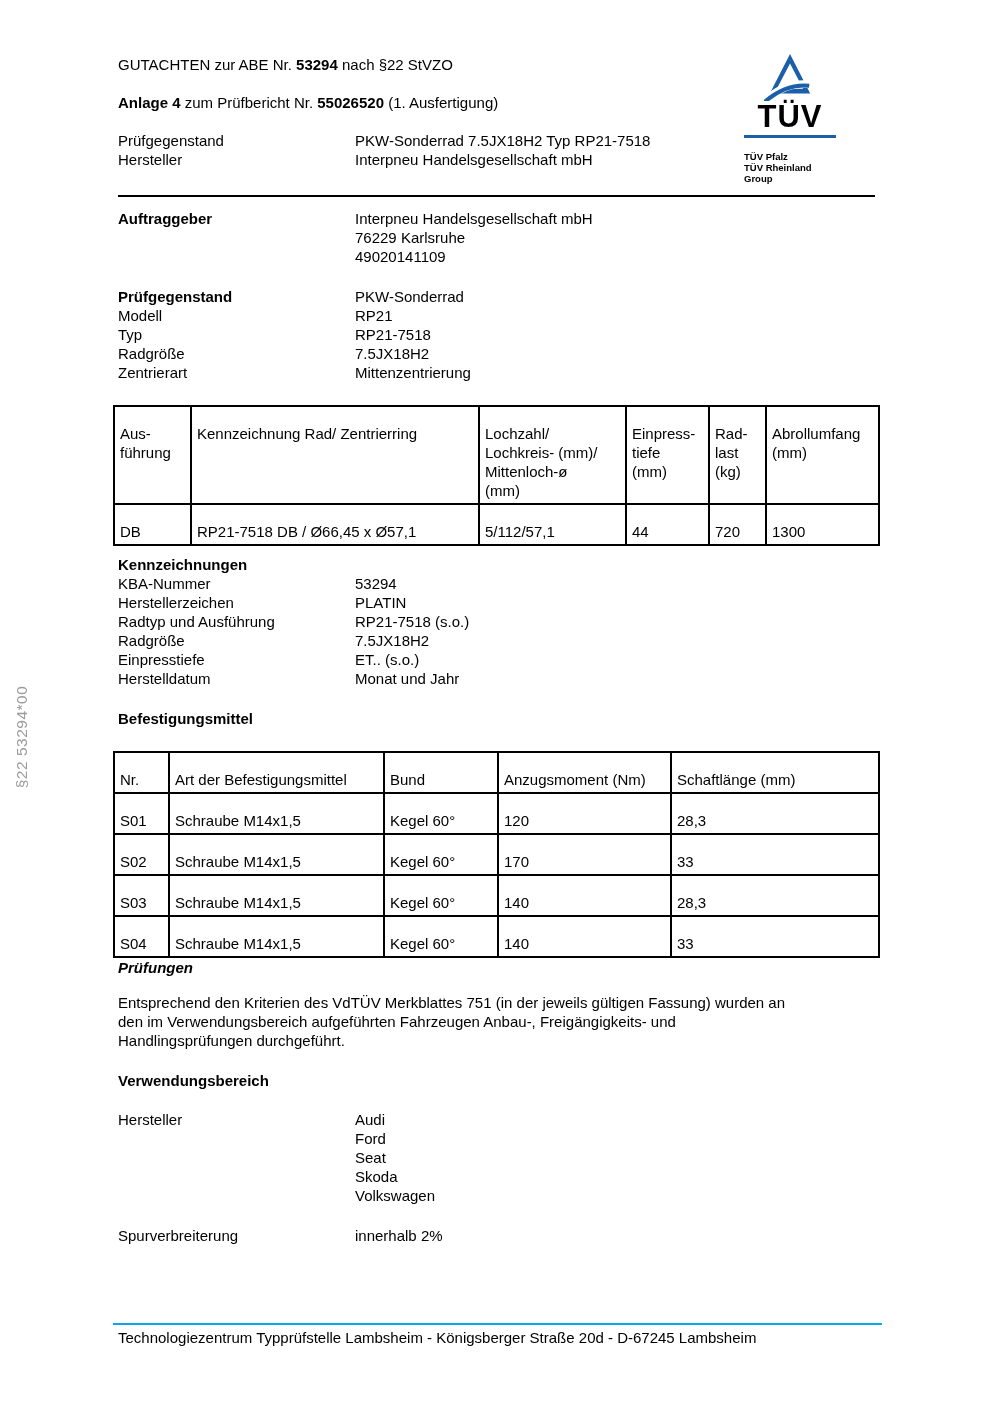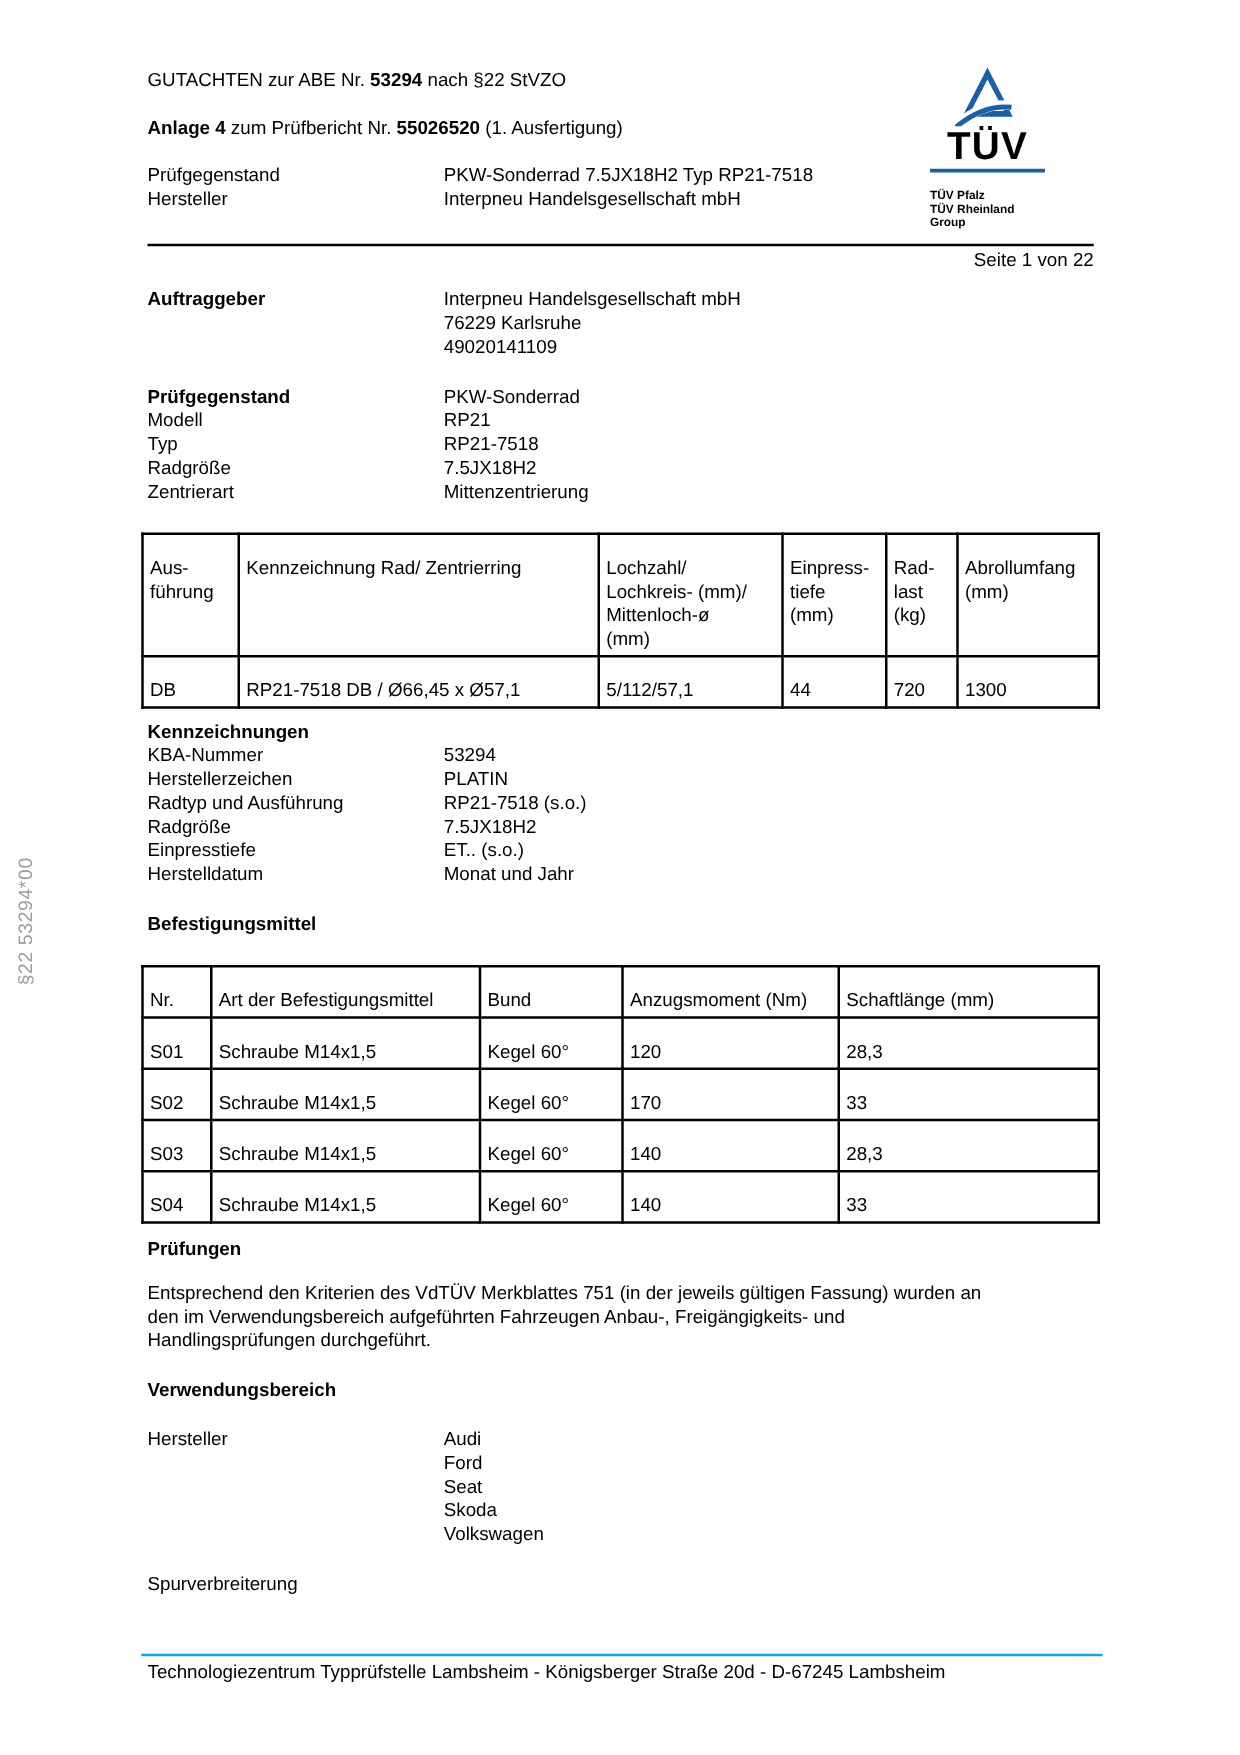--- a/index.html
+++ b/index.html
@@ -29,21 +29,21 @@
   table{border-collapse:collapse;table-layout:fixed;margin-left:-5px;width:765px;}
   td,th{border:2px solid #000;padding:17px 5px 3px 5px;vertical-align:top;
         font-weight:normal;text-align:left;font-size:15px;line-height:19px;}
   .pre{white-space:pre-line;}
   .wheel-table{margin-top:23px;}
   .fastener-table{margin-top:23px;}
 
   .markings-block{margin-top:9px;}
   .section-title{font-weight:bold;}
   .fastener-title{margin-top:21px;}
-  .tests-title{margin-top:11px;}
+  .tests-title{font-style:italic;}
   .tests-body{margin-top:16px;white-space:pre-line;}
   .usage-title{margin-top:21px;}
   .usage-makers{margin-top:20px;}
   .usage-track{margin-top:21px;}
 
   
   .footer{position:absolute;left:113px;top:1323px;width:764px;
           border-top:2px solid #0ea5e9;padding:3px 0 0 5px;}
 
   
@@ -91,21 +91,20 @@
         <span class="k">Prüfgegenstand</span>
         <span class="v">PKW-Sonderrad 7.5JX18H2 Typ RP21-7518</span>
       </div>
       <div class="kv">
         <span class="k">Hersteller</span>
         <span class="v">Interpneu Handelsgesellschaft mbH</span>
       </div>
     </div>
 
     <hr class="hline rule-top">
-    <div class="page-indicator">Seite 1 von 22</div>
 
     <div class="client-block">
       <div class="kv">
         <span class="k bold">Auftraggeber</span>
         <span class="v">Interpneu Handelsgesellschaft mbH</span>
       </div>
       <div class="kv">
           <span class="k"></span>
           <span class="v">76229 Karlsruhe</span>
         </div>
@@ -266,19 +265,20 @@
         <div>Audi</div>
         <div>Ford</div>
         <div>Seat</div>
         <div>Skoda</div>
         <div>Volkswagen</div>
       </span>
     </div>
 
     <div class="kv usage-track">
       <span class="k">Spurverbreiterung</span>
+      <span class="v">innerhalb 2%</span>
     </div>
 
   </div>
 
   <div class="footer">Technologiezentrum Typprüfstelle Lambsheim - Königsberger Straße 20d - D-67245 Lambsheim</div>
 
 </div>
 
 </body></html>

